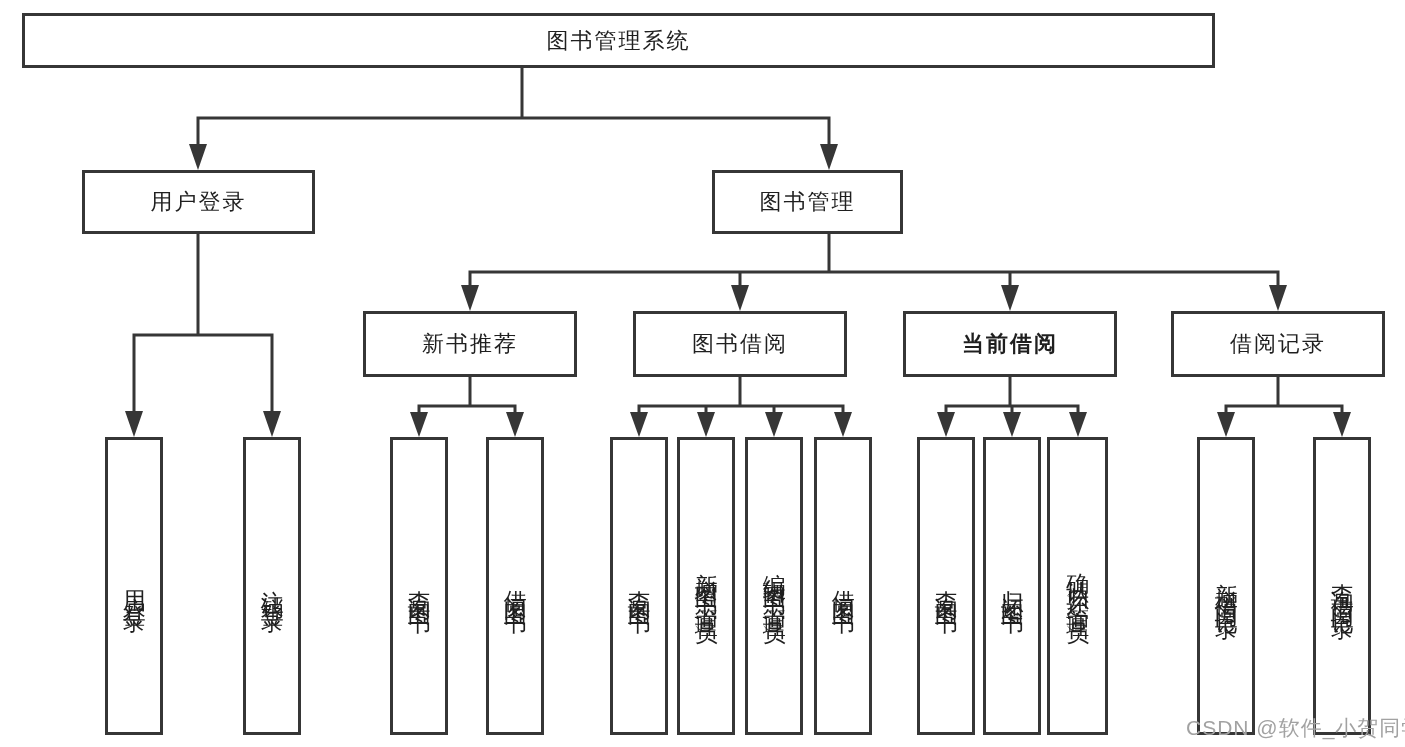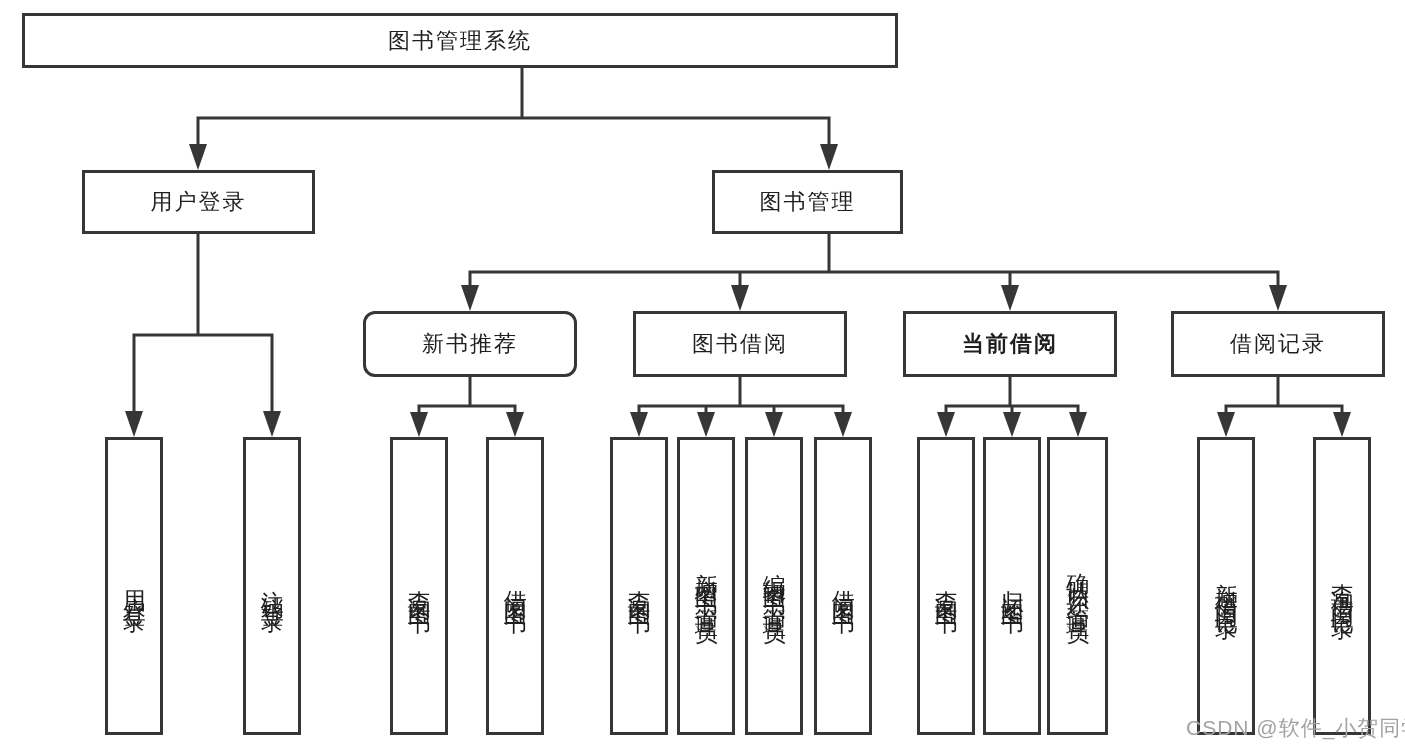--- a/index.html
+++ b/index.html
@@ -47,25 +47,25 @@
     font-size: 23px;
     color: #1f1f1f;
     z-index: 2;
   }
   .node-v > span {
     writing-mode: vertical-rl;
     text-orientation: mixed;
     letter-spacing: 7px;
     line-height: 1.1;
   }
-  .root-box   { left: 22px;  top: 13px;  width: 876px; height: 55px; }
+  .root-box   { left: 22px;  top: 13px;  width: 1193px; height: 55px; }
   .l2-a       { left: 82px;  top: 170px; width: 233px;  height: 64px; }
   .l2-b       { left: 712px; top: 170px; width: 191px;  height: 64px; }
   .l3         { top: 311px;  height: 66px; width: 214px; }
-  .l3-1 { left: 363px; border-radius: 12px; }
+  .l3-1 { left: 363px; }
   .l3-2 { left: 633px; text-align: center; }
   .l3-3 { left: 903px; font-weight: bold; }
   .l3-4 { left: 1171px; text-align: right; }
   .watermark {
     position: absolute;
     left: 1186px;
     top: 714px;
     font-size: 21px;
     color: #a2a2a2;
     letter-spacing: 1px;

